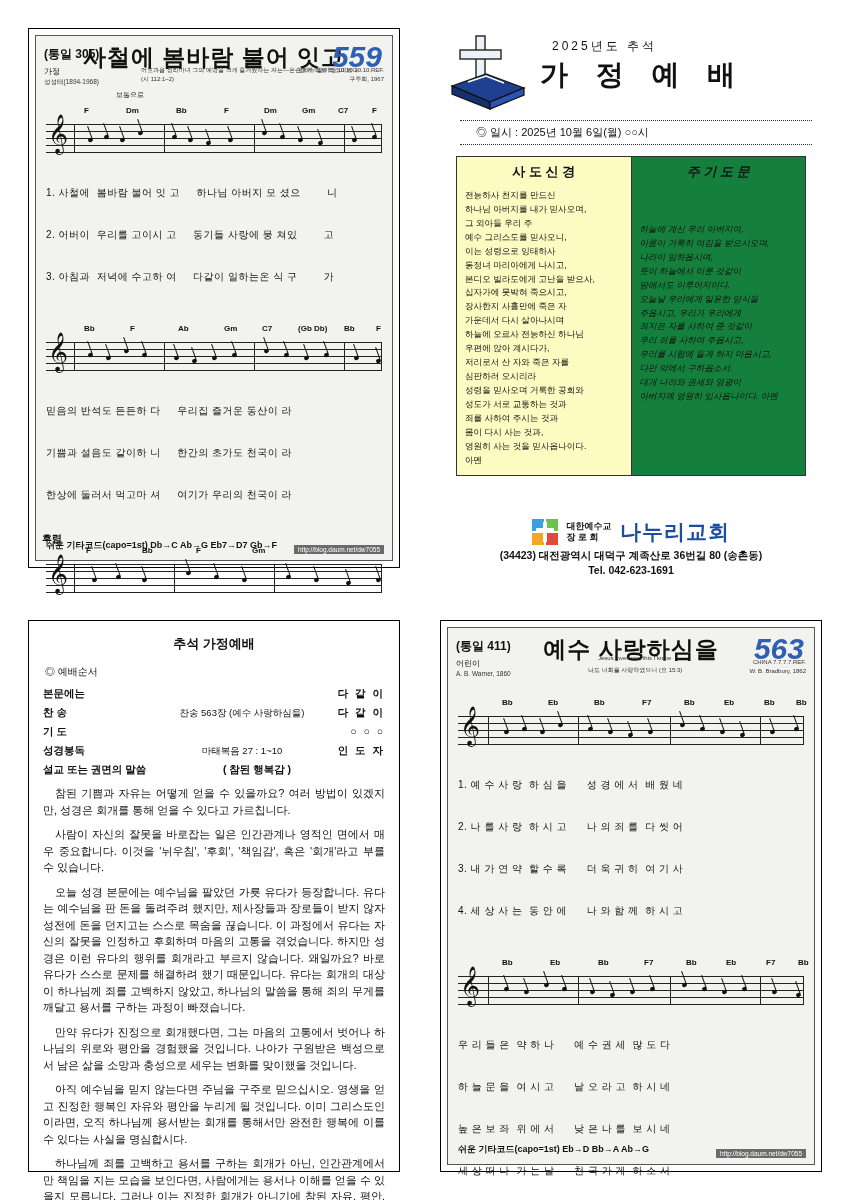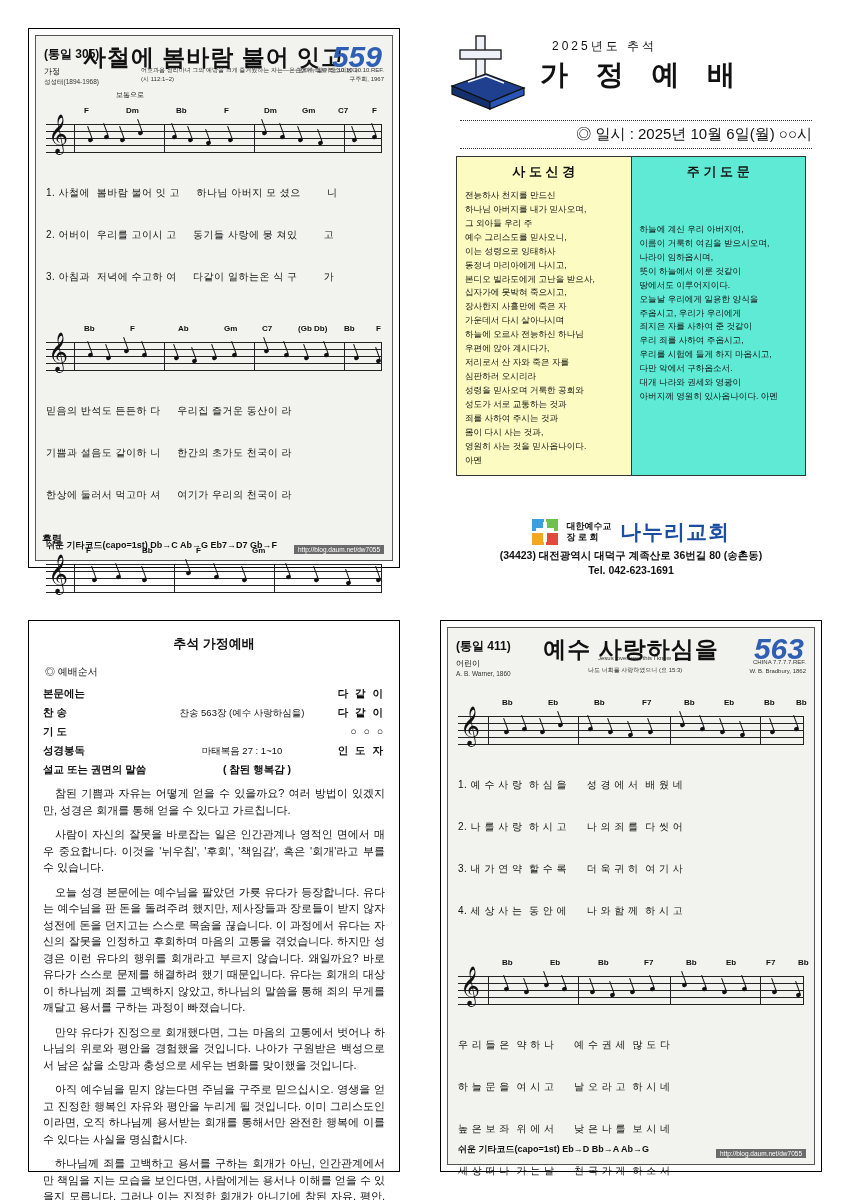--- a/index.html
+++ b/index.html
@@ -50,25 +50,25 @@
   .refrain{font-size:10px;font-weight:bold;margin:2px 0 0 6px;}
   .hymn-foot{position:absolute;left:10px;bottom:8px;font-size:9px;font-weight:bold;}
   .hymn-url{position:absolute;right:8px;bottom:6px;font-size:6.5px;color:#fff;background:#6b6b6b;padding:1px 4px;}
 
   
   #cover{left:440px;top:28px;width:382px;height:540px;}
   .cover-top{position:relative;height:100px;}
   .cross-art{position:absolute;left:6px;top:6px;width:82px;height:80px;}
   .cover-year{position:absolute;left:112px;top:10px;font-size:12px;letter-spacing:3px;}
   .cover-title{position:absolute;left:100px;top:28px;font-size:28px;font-weight:bold;letter-spacing:10px;}
-  .cover-date{position:absolute;left:20px;top:92px;right:10px;font-size:15px;border-top:1px dotted #333;border-bottom:1px dotted #333;padding:4px 0 4px 16px;text-align:right;}
+  .cover-date{position:absolute;left:20px;top:92px;right:10px;font-size:11px;border-top:1px dotted #333;border-bottom:1px dotted #333;padding:4px 0 4px 16px;}
   .creed-wrap{position:absolute;left:16px;top:128px;right:16px;display:flex;gap:0;border:1px solid #333;}
   .creed{flex:1;box-sizing:border-box;padding:6px 8px 8px;}
   .creed.left{background:#fbfbc2;border-right:1px solid #333;}
-  .creed.right{background:#5eead4;}
+  .creed.right{background:#15803d;font-style:italic;}
   .creed h4{margin:0 0 8px;text-align:center;font-size:13px;font-weight:bold;}
   .creed .body{font-size:8.6px;line-height:1.62;white-space:pre-line;}
   .church-row{position:absolute;left:0;right:0;top:490px;text-align:center;}
   .church-logo{display:inline-block;vertical-align:middle;width:26px;height:26px;position:relative;}
   .church-name-sm{display:inline-block;vertical-align:middle;font-size:9px;line-height:11px;text-align:left;margin:0 4px;font-weight:bold;}
   .church-name-big{display:inline-block;vertical-align:middle;font-size:21px;font-weight:bold;letter-spacing:1px;color:#1b4da0;}
   .church-addr{position:absolute;left:0;right:0;top:520px;text-align:center;font-size:10.5px;font-weight:bold;line-height:15px;}
 
   
   #order{left:28px;top:620px;width:372px;height:552px;padding:10px 14px;}

